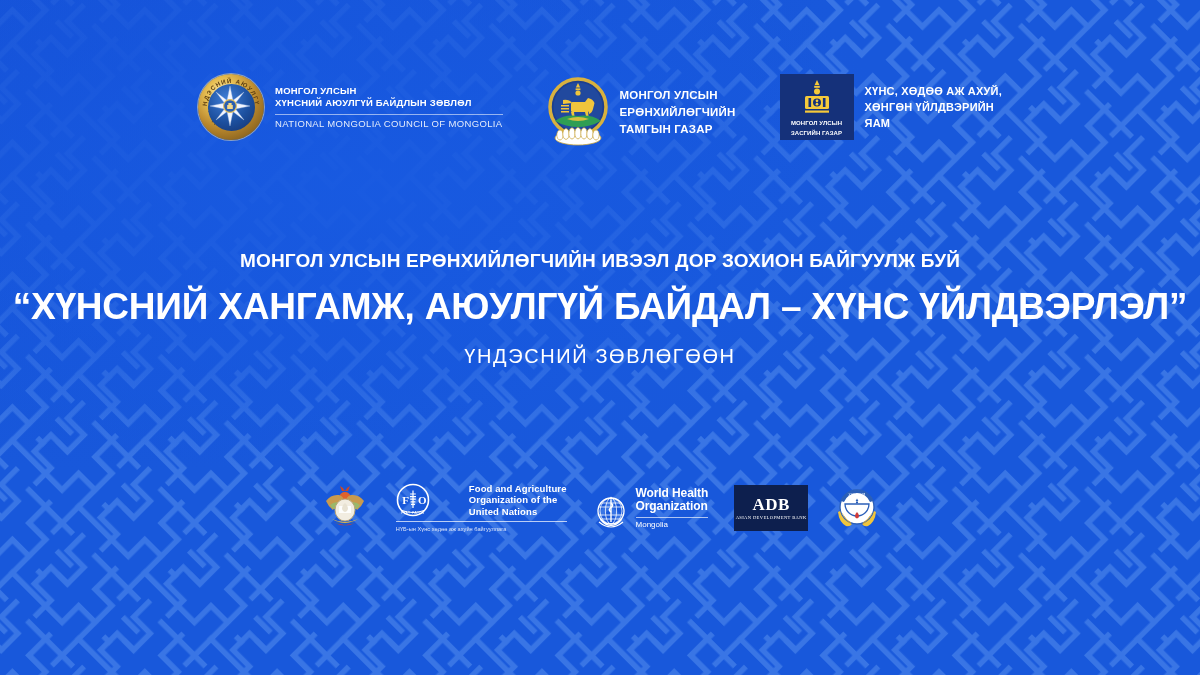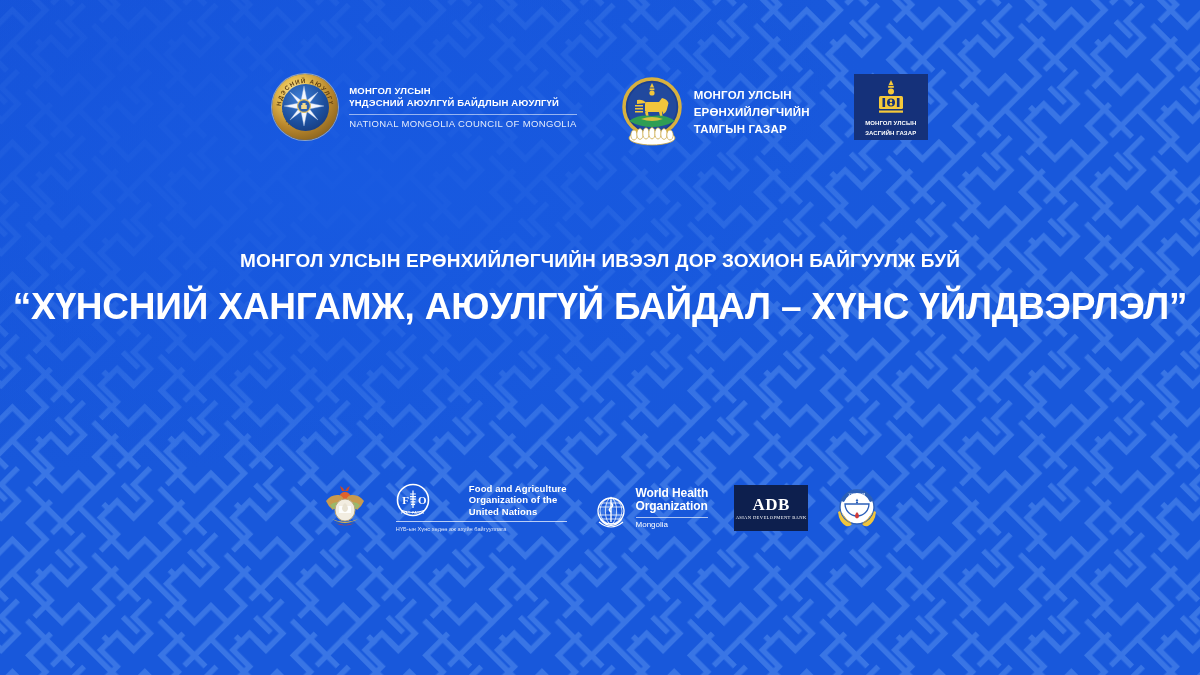--- a/index.html
+++ b/index.html
@@ -176,21 +176,21 @@
               <polygon points="14,14 2.4,5.2 0,0 5.2,2.4"></polygon>
             </g>
             <circle r="6.4" fill="#2a5fb0" stroke="#e3c05c" stroke-width="1.1"></circle>
             <path d="M-1.6,-3 h3.2 v2 h1.2 v4 h-5.6 v-4 h1.2 z" fill="#f3d98a"></path>
           </g>
         </svg>
       </div>
     </div>
     <div class="logo-text">
       <div class="nsc-l1">МОНГОЛ УЛСЫН</div>
-      <div class="nsc-l2">ҮНДЭСНИЙ АЮУЛГҮЙ БАЙДЛЫН АЮУЛГҮЙ</div>
+      <div class="nsc-l2">ХҮНСНИЙ АЮУЛГҮЙ БАЙДЛЫН ЗӨВЛӨЛ</div>
       <div class="nsc-rule"></div>
       <div class="nsc-l3">NATIONAL MONGOLIA COUNCIL OF MONGOLIA</div>
     </div>
   </div>
 
   <div class="logo-block">
     <svg class="pres-emblem" viewBox="0 0 62 76">
       <circle cx="31" cy="33" r="28" fill="#1c3f8f" stroke="#d8b13f" stroke-width="3.5"></circle>
       <circle cx="31" cy="33" r="24.5" fill="#21499e"></circle>
 
@@ -247,26 +247,32 @@
         </g>
         <g fill="#f5c93a">
           <circle cx="15" cy="21.8" r="1.35"></circle>
           <circle cx="15" cy="25.2" r="1.35"></circle>
         </g>
         <rect x="3" y="31.5" width="24" height="2.2" fill="#f5c93a"></rect>
       </svg>
       <div class="min-caption">МОНГОЛ УЛСЫН</div>
       <div class="min-caption">ЗАСГИЙН ГАЗАР</div>
     </div>
+    <div class="logo-text min-text">
+      <div>ХҮНС, ХӨДӨӨ АЖ АХУЙ,</div>
+      <div>ХӨНГӨН ҮЙЛДВЭРИЙН</div>
+      <div>ЯАМ</div>
+    </div>
   </div>
 </div>
 
 <div id="titles">
   <div id="eyebrow">МОНГОЛ УЛСЫН ЕРӨНХИЙЛӨГЧИЙН ИВЭЭЛ ДОР ЗОХИОН БАЙГУУЛЖ БУЙ</div>
   <div id="headline">“ХҮНСНИЙ ХАНГАМЖ, АЮУЛГҮЙ БАЙДАЛ – ХҮНС ҮЙЛДВЭРЛЭЛ”</div>
+  <div id="subtitle">ҮНДЭСНИЙ ЗӨВЛӨГӨӨН</div>
 </div>
 
 <div id="partners">
 
   <div class="partner">
     <svg width="50" height="50" viewBox="0 0 50 50">
       <ellipse cx="25" cy="14" rx="5.5" ry="5" fill="#e0622c"></ellipse>
       <path d="M25 8 q2 -4 5 -5 q-1 3 -2 5z M25 8 q-2 -4 -5 -5 q1 3 2 5z" fill="#c9472a"></path>
       <path d="M6 18 q5 -7 13 -6 q4 1 5 5 q-7 4 -11 10 q-5 -4 -7 -9z" fill="#c89a4e"></path>
       <path d="M44 18 q-5 -7 -13 -6 q-4 1 -5 5 q7 4 11 10 q5 -4 7 -9z" fill="#c89a4e"></path>

